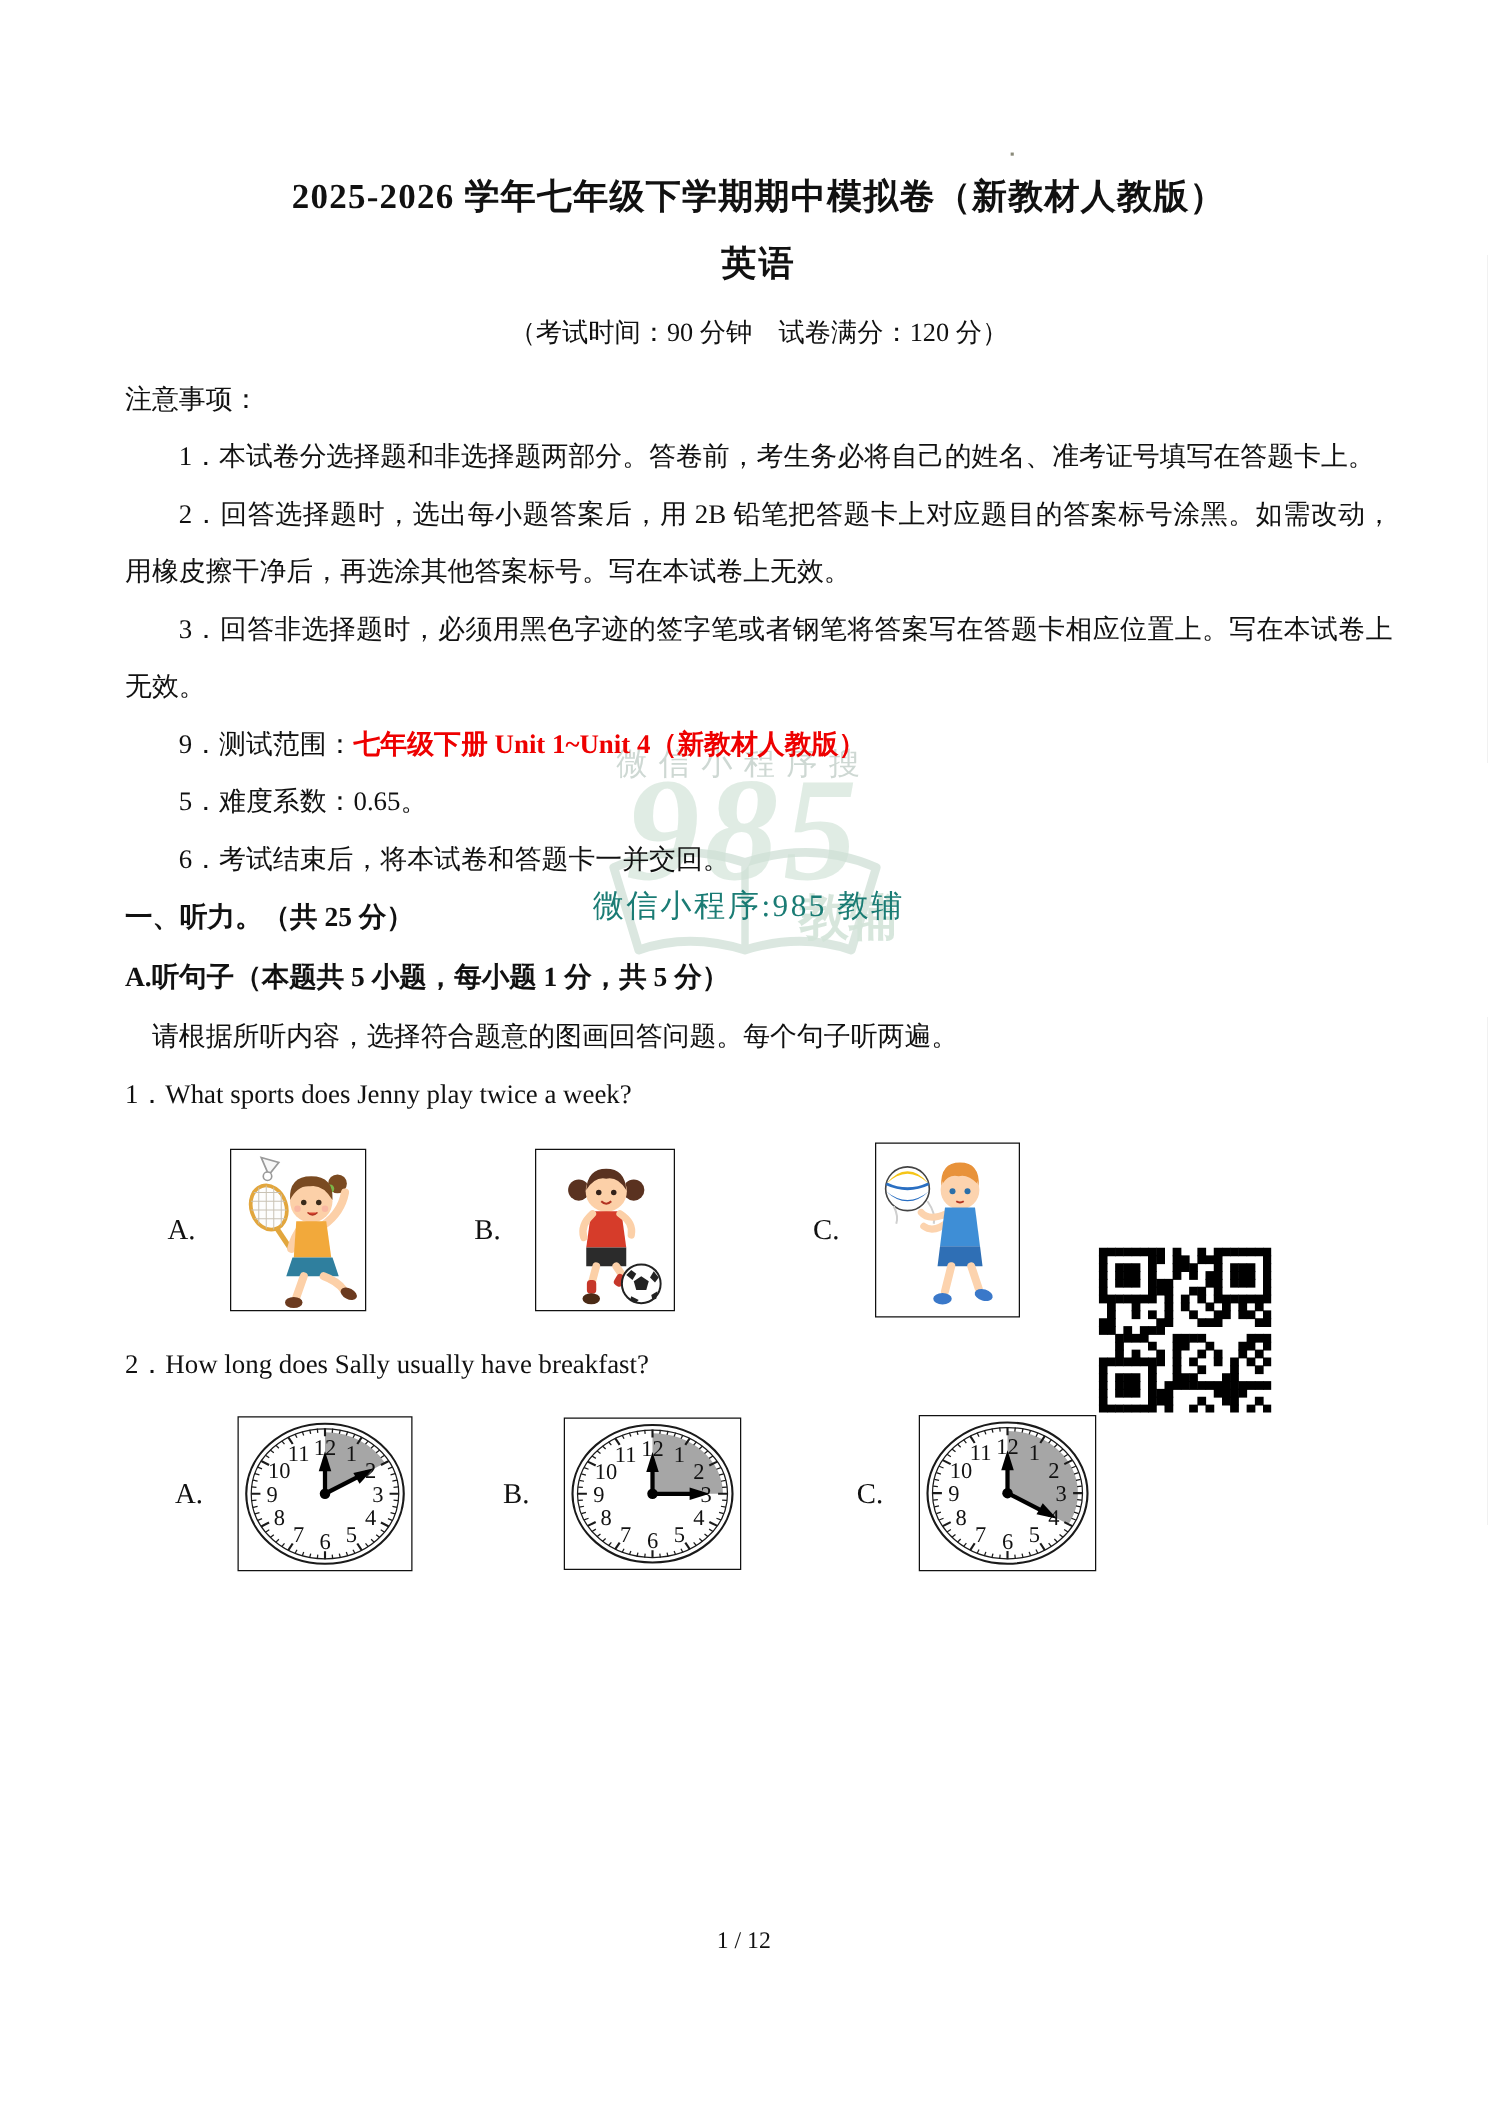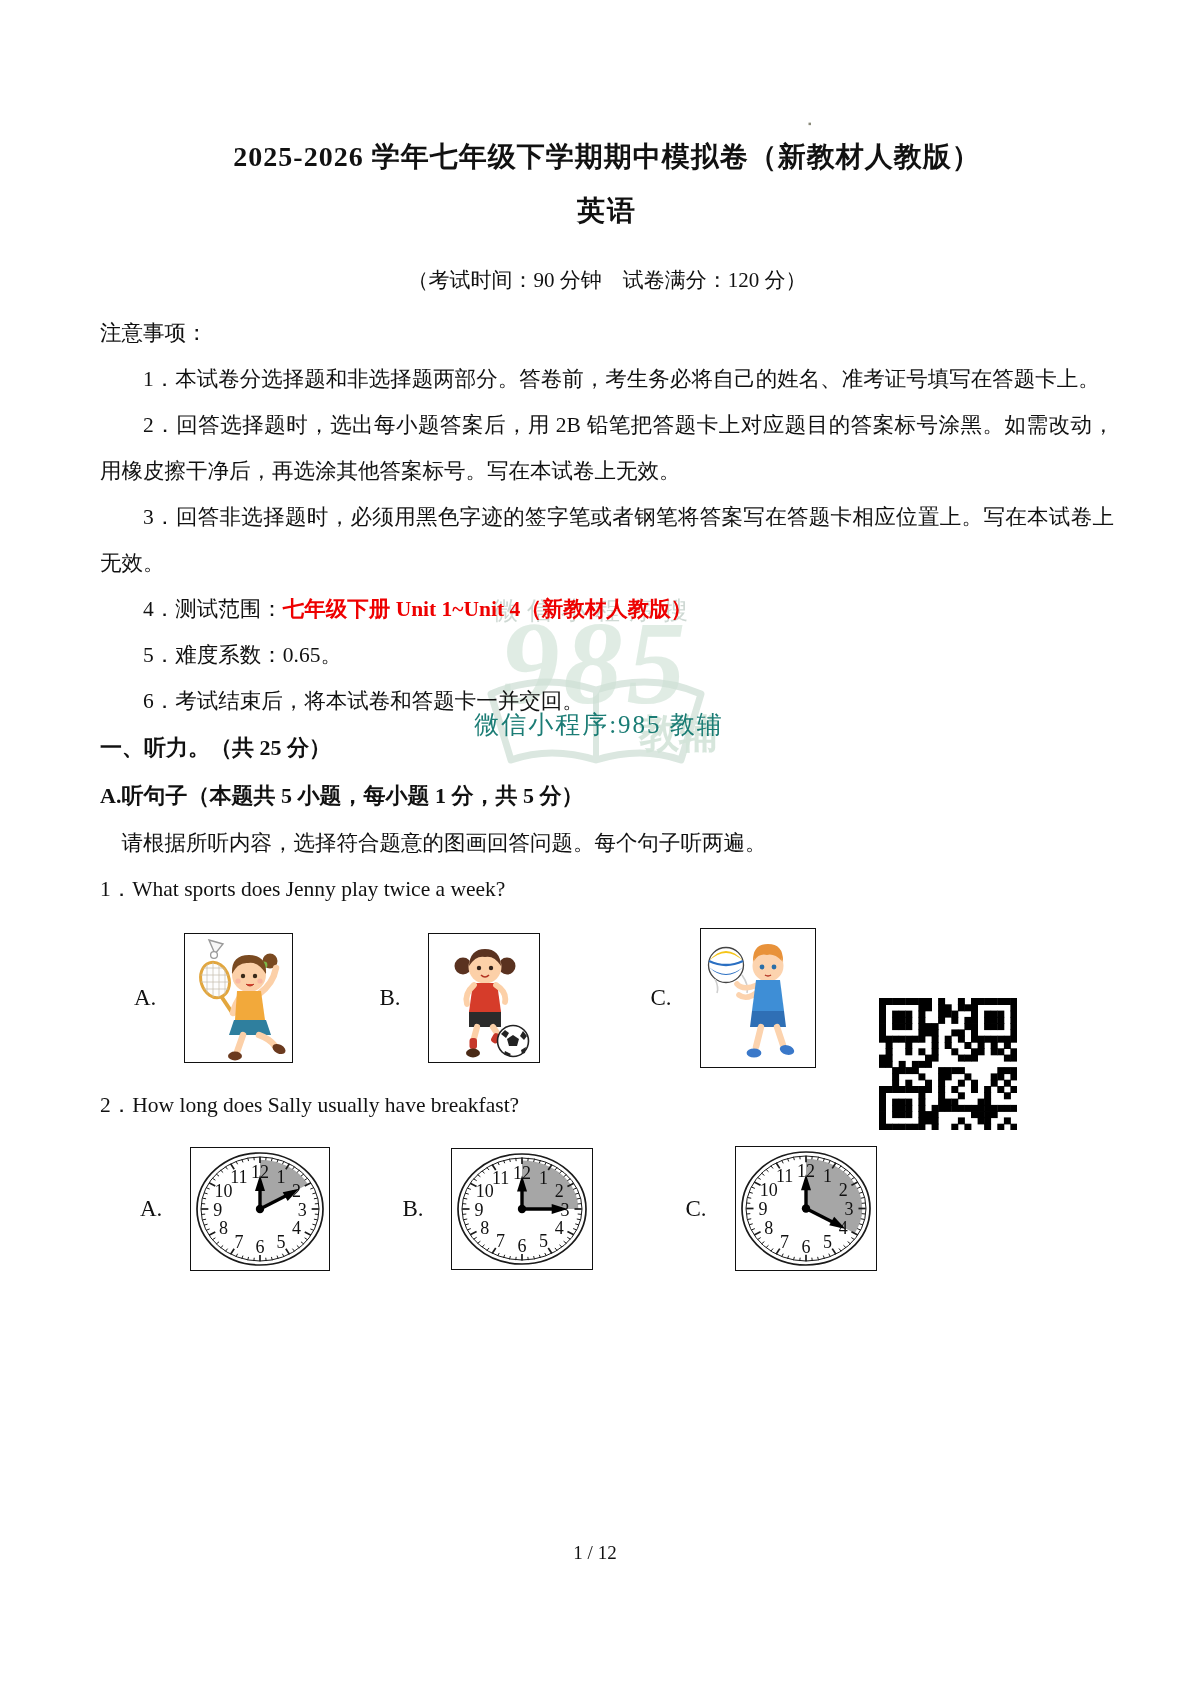--- a/index.html
+++ b/index.html
@@ -8,21 +8,21 @@
     width:1190px;height:1683px;
     margin:0 auto;
     background:#ffffff;
     font-family:"Liberation Serif","DejaVu Serif",serif;
     color:#111;
     overflow:hidden;
   }
   .content{position:relative;z-index:2;padding:138px 76px 0 100px;}
 
   .title{font-size:28px;font-weight:bold;text-align:center;margin:0 0 16px 0;letter-spacing:1px;}
-  .subject{font-size:28px;font-weight:bold;text-align:center;margin:0 0 36px 0;letter-spacing:2px;}
+  .subject{font-size:28px;font-weight:bold;text-align:center;margin:0 0 22px 0;letter-spacing:2px;}
   .info-line{font-size:21px;text-align:center;margin:0 0 16px 0;}
 
   .body-p{font-size:21.5px;line-height:46px;margin:0;text-align:justify;}
   .indent2{text-indent:2em;}
   .indent1{text-indent:1em;}
   .red{color:#ee0000;font-weight:bold;}
 
   .sec-heading{font-size:22px;font-weight:bold;line-height:48px;margin:0;}
 
   .q-text{font-size:21.5px;line-height:46px;margin:0;}
@@ -316,21 +316,21 @@
 
   <div class="content">
     <h1 class="title">2025-2026 学年七年级下学期期中模拟卷（新教材人教版）</h1>
     <h2 class="subject">英语</h2>
     <p class="info-line">（考试时间：90 分钟　试卷满分：120 分）</p>
 
     <p class="body-p">注意事项：</p>
     <p class="body-p indent2">1．本试卷分选择题和非选择题两部分。答卷前，考生务必将自己的姓名、准考证号填写在答题卡上。</p>
     <p class="body-p indent2">2．回答选择题时，选出每小题答案后，用 2B 铅笔把答题卡上对应题目的答案标号涂黑。如需改动，用橡皮擦干净后，再选涂其他答案标号。写在本试卷上无效。</p>
     <p class="body-p indent2">3．回答非选择题时，必须用黑色字迹的签字笔或者钢笔将答案写在答题卡相应位置上。写在本试卷上无效。</p>
-    <p class="body-p indent2"><span>4．测试范围：</span><span class="red">七年级下册 Unit 1~Unit 4（新教材人教版）</span></p>
+    <p class="body-p indent2"><span>9．测试范围：</span><span class="red">七年级下册 Unit 1~Unit 4（新教材人教版）</span></p>
     <p class="body-p indent2">5．难度系数：0.65。</p>
     <p class="body-p indent2">6．考试结束后，将本试卷和答题卡一并交回。</p>
 
     <p class="sec-heading">一、听力。（共 25 分）</p>
     <p class="sec-heading">A.听句子（本题共 5 小题，每小题 1 分，共 5 分）</p>
     <p class="body-p indent1">请根据所听内容，选择符合题意的图画回答问题。每个句子听两遍。</p>
 
     <p class="q-text">1．What sports does Jenny play twice a week?</p>
 
     <div class="opt-row">

